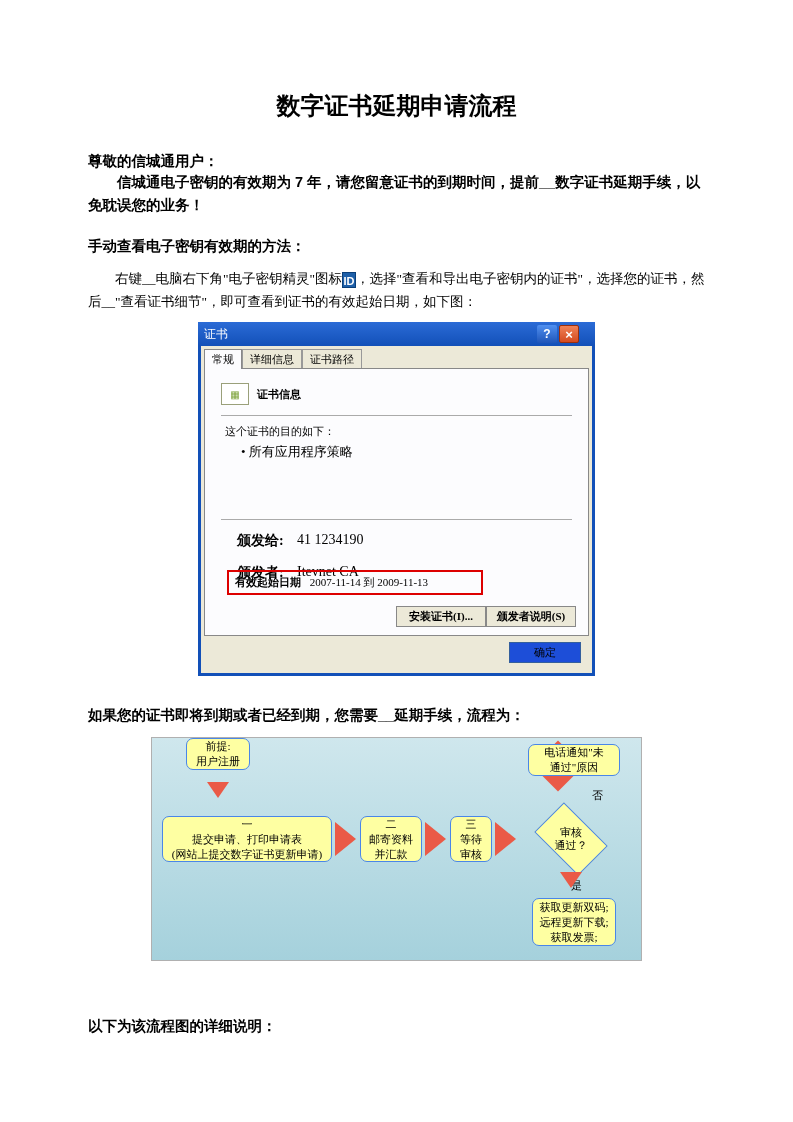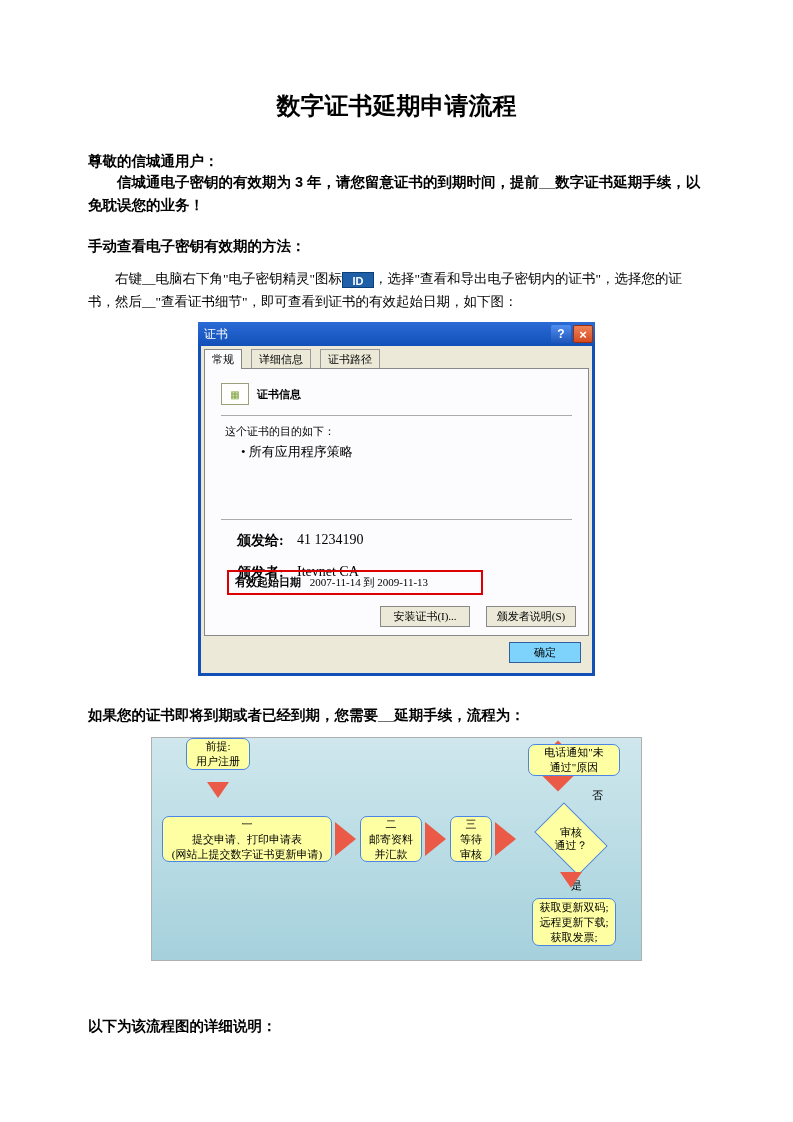--- a/index.html
+++ b/index.html
@@ -38,21 +38,21 @@
       margin-top: 20px;
       margin-bottom: 12px;
     }
     .para {
       font-size: 13.5px;
       line-height: 1.7;
       text-indent: 2em;
     }
     .inline-icon {
       display: inline-block;
-      width: 32px;
+      width: 14px;
       height: 16px;
       background: #1e5fa8;
       color: #fff;
       font-family: Arial, sans-serif;
       font-weight: bold;
       font-size: 11px;
       text-align: center;
       line-height: 16px;
       vertical-align: middle;
       text-indent: 0;
@@ -62,21 +62,21 @@
     .cert-dialog {
       width: 397px;
       margin: 8px auto 0 auto;
       background: #fff;
     }
     .titlebar {
       height: 24px;
       background: linear-gradient(to bottom, #2b6bd6, #1250b8);
       display: flex;
       align-items: center;
-      padding: 0 2px 0 6px;
+      padding: 0 16px 0 6px;
     }
     .titlebar-text {
       color: #fff;
       font-size: 12px;
       font-family: "SimSun", sans-serif;
       flex: 1;
     }
     .titlebar-btn {
       width: 20px;
       height: 18px;
@@ -102,21 +102,20 @@
     }
     .dialog-body {
       border: 3px solid #1250b8;
       border-top: none;
       background: #ece9d8;
       padding: 3px 3px 8px 3px;
     }
     .tabs {
       display: flex;
       height: 20px;
-      gap: 9px;
     }
     .tab {
       font-size: 11px;
       padding: 2px 7px;
       border: 1px solid #999;
       border-bottom: none;
       background: #ece9d8;
       margin-right: 0px;
     }
     .tab.active {
@@ -189,38 +188,39 @@
       width: 256px;
       padding: 3px 6px;
       font-size: 11px;
     }
     .validity-box b { margin-right: 6px; }
     .bottom-buttons {
       position: absolute;
       bottom: 8px;
       right: 12px;
       display: flex;
-      gap: 16px;
+      gap: 0;
+      font-weight: bold;
     }
     .win-btn {
       font-size: 11px;
       border: 1px solid #888;
       background: #ece9d8;
       padding: 2px 8px;
       min-width: 90px;
       text-align: center;
     }
     .dialog-footer {
       text-align: right;
       padding: 6px 8px 2px 0;
     }
     .ok-btn {
       font-size: 11px;
       border: 1px solid #345f9d;
-      background: #7dd3fc;
+      background: #1d4ed8;
       padding: 2px 24px;
       display: inline-block;
     }
     
     .flowchart {
       width: 491px;
       height: 224px;
       margin: 8px auto 0 auto;
       background: linear-gradient(to bottom, #cfe7ed 0%, #a5d1dc 100%);
       border: 1px solid #b0b0b0;
@@ -278,21 +278,21 @@
       font-size: 14.5px;
       margin-top: 56px;
     }
   </style>
 </head>
 <body>
 
 <h1>数字证书延期申请流程</h1>
 
 <div class="intro-line1">尊敬的信城通用户：</div>
-<div class="intro-body">信城通电子密钥的有效期为 3 年，请您留意证书的到期时间，提前__数字证书延期手续，以免耽误您的业务！</div>
+<div class="intro-body">信城通电子密钥的有效期为 7 年，请您留意证书的到期时间，提前__数字证书延期手续，以免耽误您的业务！</div>
 
 <div class="section-title">手动查看电子密钥有效期的方法：</div>
 <div class="para">
   <span>右键__电脑右下角"电子密钥精灵"图标</span><span class="inline-icon">ID</span><span>，选择"查看和导出电子密钥内的证书"，选择您的证书，然后__"查看证书细节"，即可查看到证书的有效起始日期，如下图：</span>
 </div>
 
 <div class="cert-dialog">
   <div class="titlebar">
     <span class="titlebar-text">证书</span>
     <div class="titlebar-btn btn-help">?</div>

